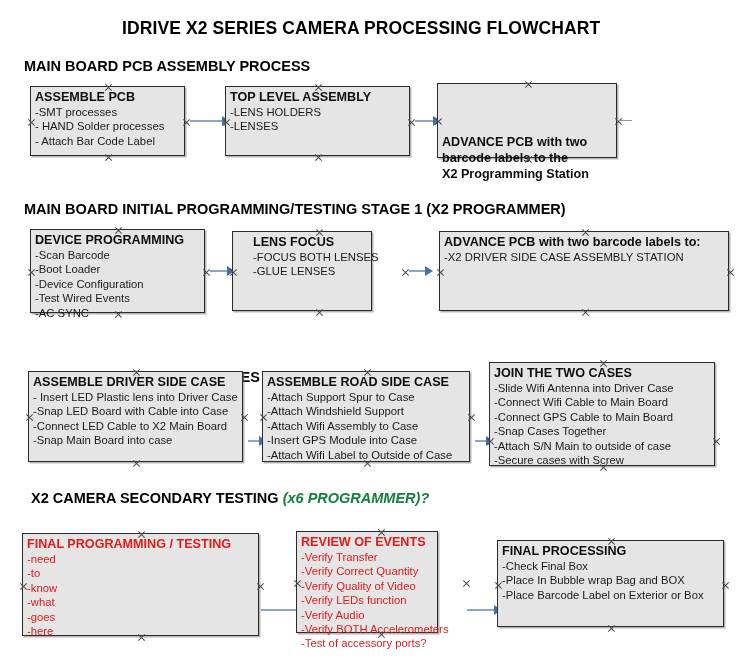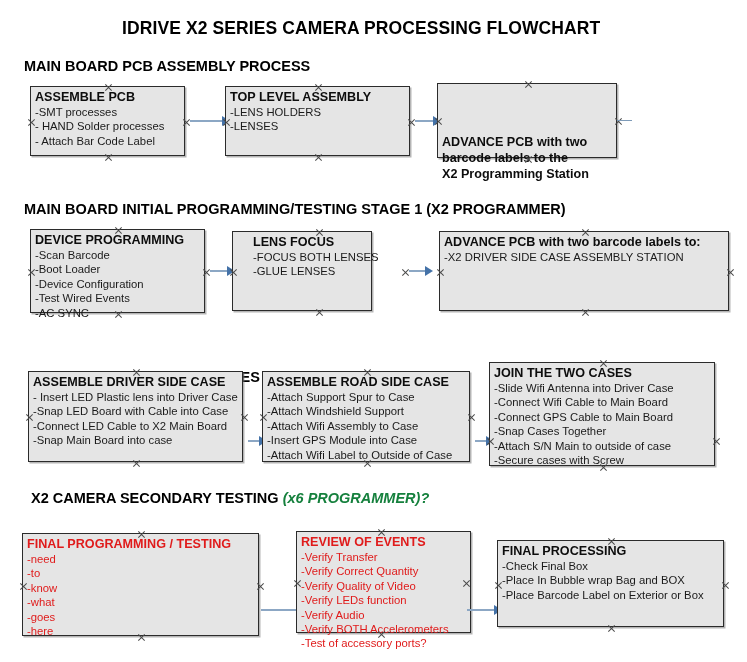--- a/index.html
+++ b/index.html
@@ -254,21 +254,21 @@
     <span class="hx" style="left:118px;top:0;"></span>
     <span class="hx" style="left:118px;top:103px;"></span>
     <span class="hx" style="left:0;top:52px;"></span>
     <span class="hx" style="left:237px;top:52px;"></span>
   </div>
 
   <div class="conn" style="left:261px;top:609px;width:36px;">
     <span class="head"></span>
   </div>
 
-  <div class="node red" style="left:296px;top:531px;width:175px;height:102px;">
+  <div class="node red" style="left:296px;top:531px;width:142px;height:102px;">
     <div class="body">
       <div class="ttl">REVIEW OF EVENTS</div>
       <div class="ln">-Verify Transfer</div>
       <div class="ln">-Verify Correct Quantity</div>
       <div class="ln">-Verify Quality of Video</div>
       <div class="ln">-Verify LEDs function</div>
       <div class="ln">-Verify Audio</div>
       <div class="ln">-Verify BOTH Accelerometers</div>
       <div class="ln">-Test of accessory ports?</div>
     </div>

